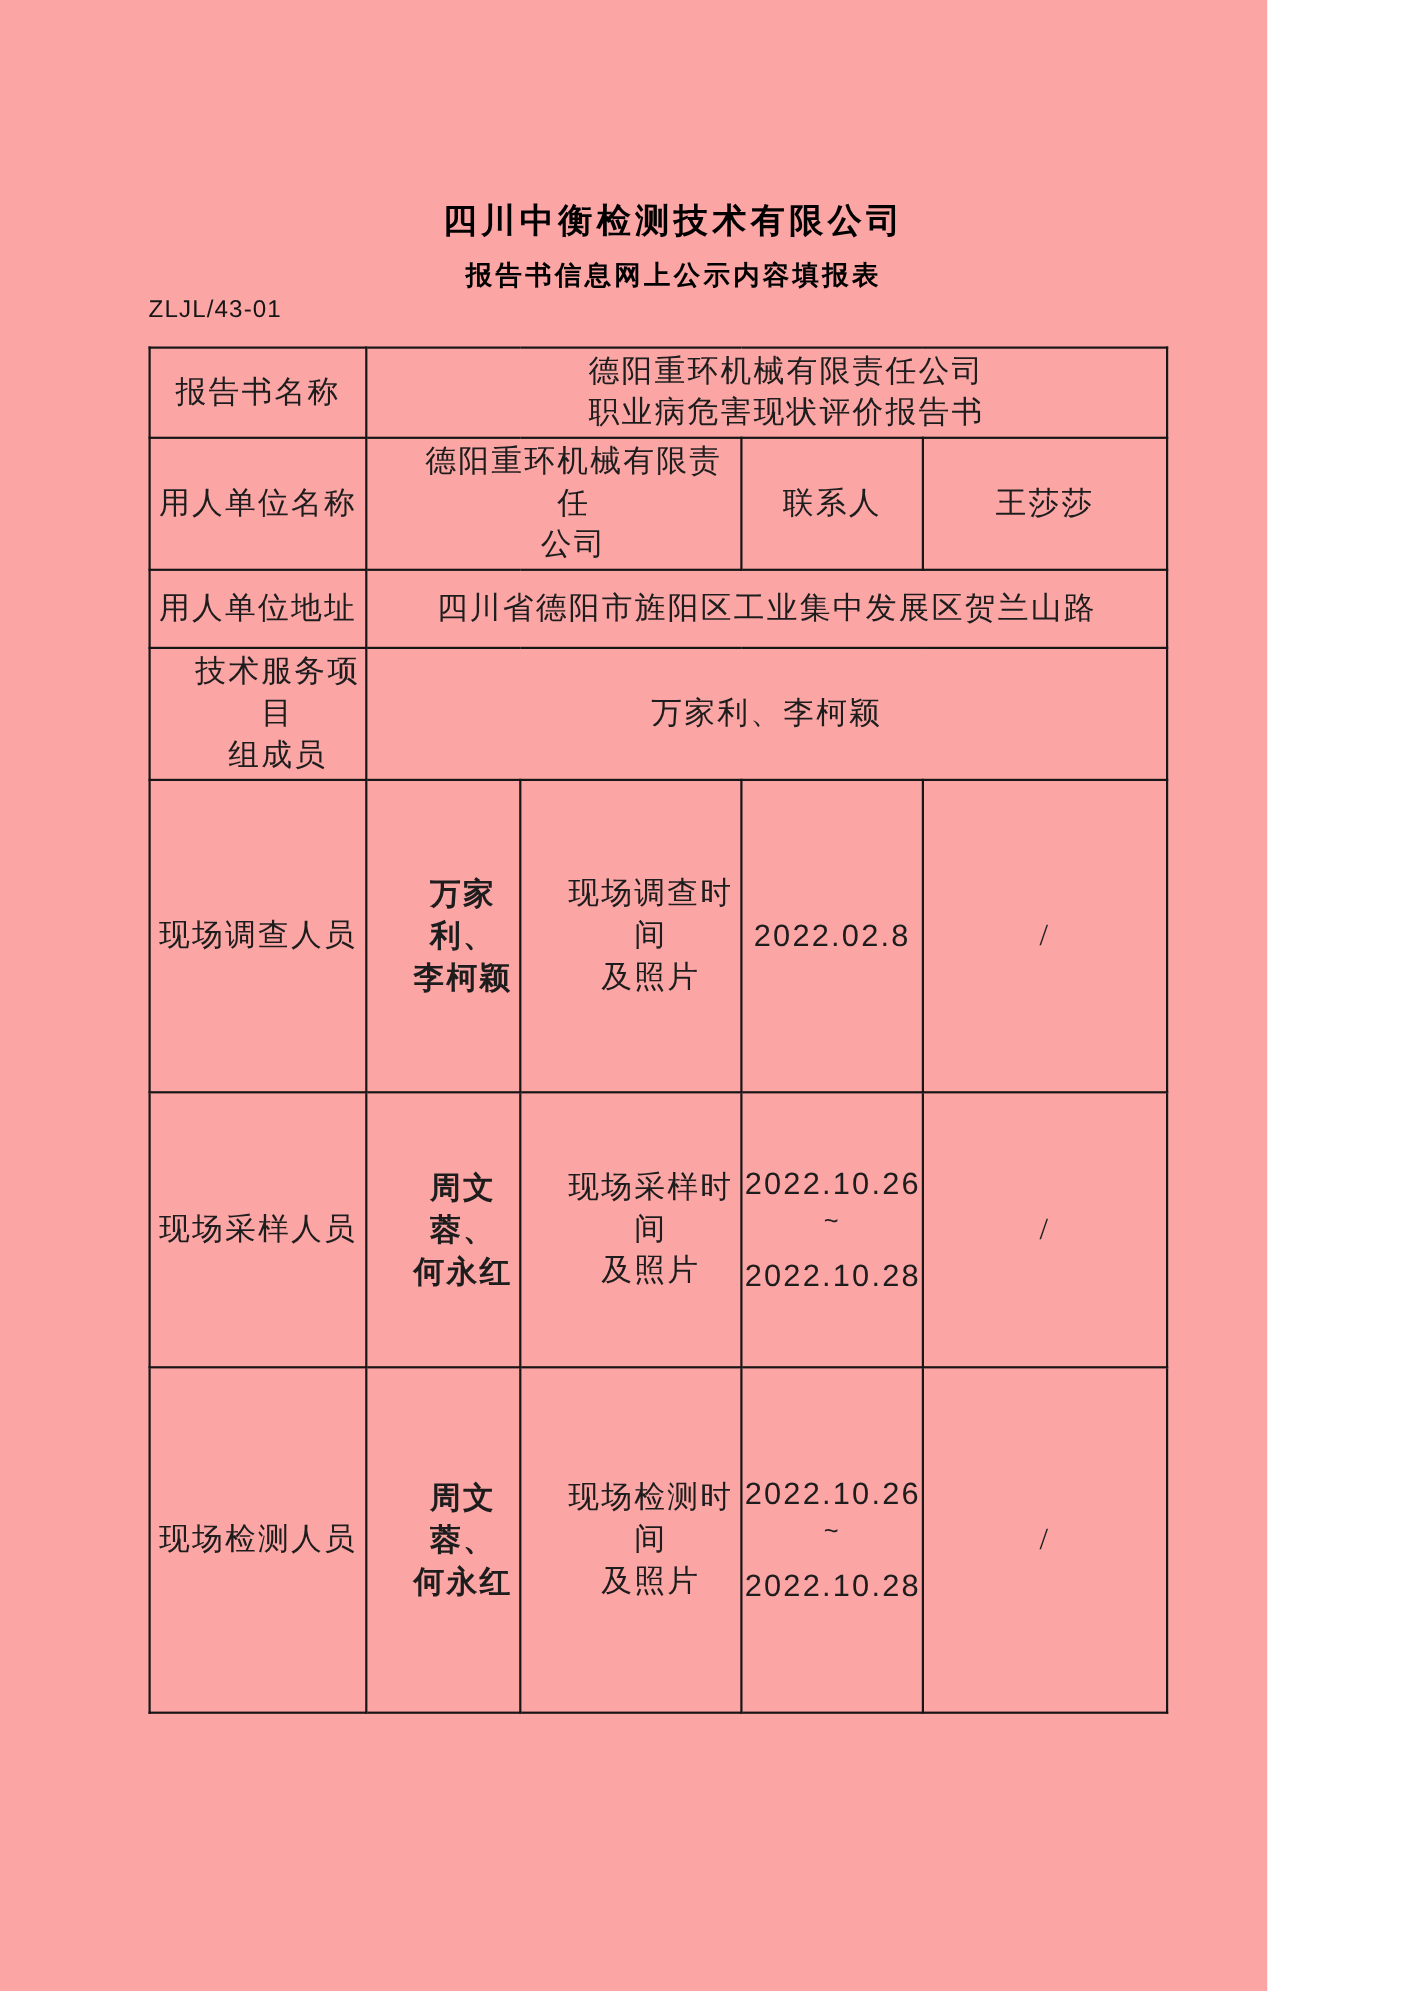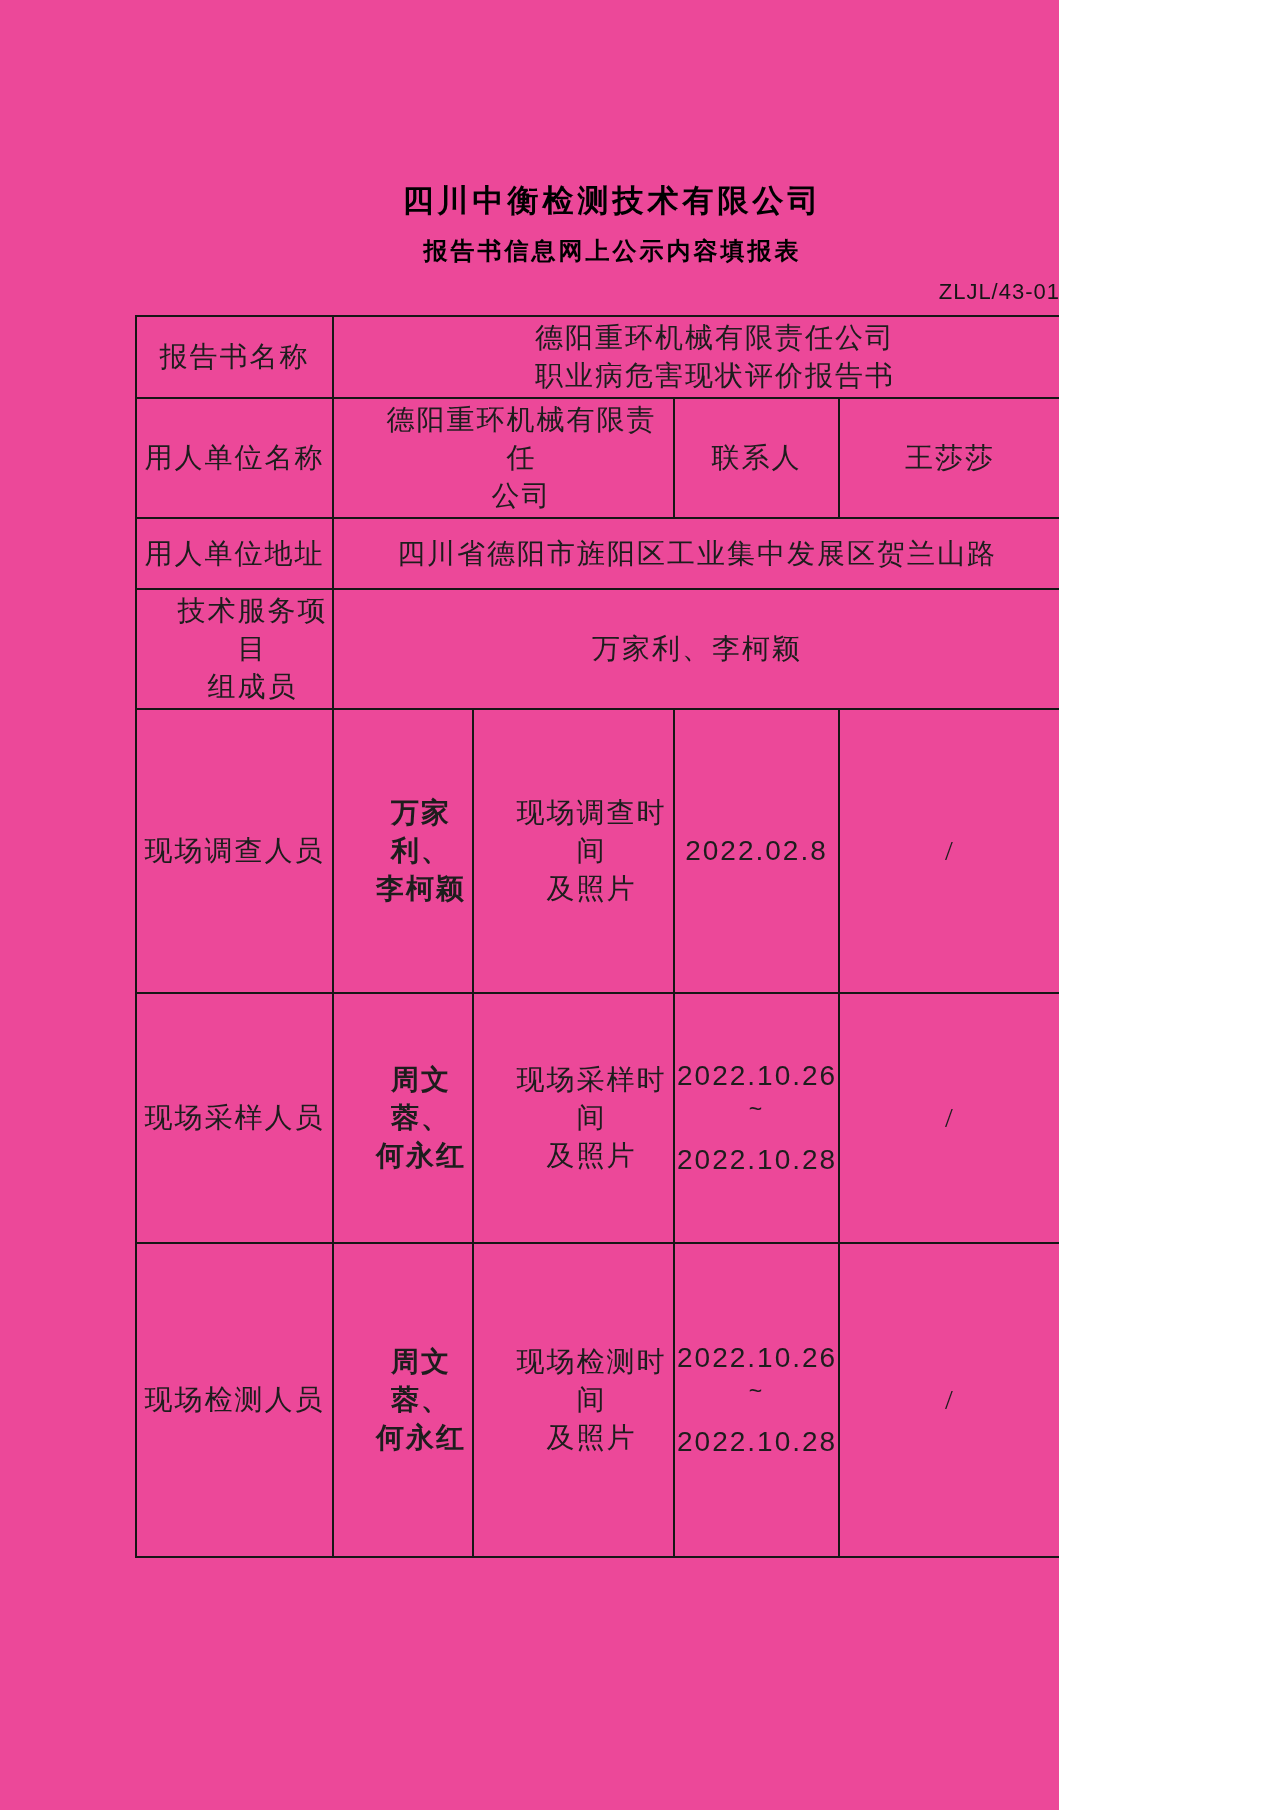--- a/index.html
+++ b/index.html
@@ -5,41 +5,40 @@
   * { margin: 0; padding: 0; box-sizing: border-box; }
   html, body { background: #ffffff; }
   body {
     width: 1280px; height: 1810px;
     position: relative;
     font-family: "Liberation Serif", serif;
     color: #1d1d1d;
   }
   .page {
     position: absolute; left: 0; top: 0;
-    width: 1059px; height: 1810px;
-    background: #ec4899;
+    width: 1152px; height: 1810px;
+    background: #fca5a5;
     overflow: hidden;
   }
   .company-title {
     position: absolute; left: 150px; top: 182px; width: 925px;
     text-align: center;
     font-family: "Liberation Sans", sans-serif;
     font-weight: bold; font-size: 31px; letter-spacing: 4px;
     color: #000000; line-height: 38px;
   }
   .form-title {
     position: absolute; left: 150px; top: 231px; width: 925px;
     text-align: center;
     font-family: "Liberation Sans", sans-serif;
     font-weight: bold; font-size: 24px; letter-spacing: 3px;
     color: #000000; line-height: 40px;
   }
   .doc-code {
-    position: absolute; left: 135px; top: 279px; width: 925px;
-    text-align: right;
+    position: absolute; left: 135px; top: 268px; width: 925px;
     font-family: "Liberation Sans", sans-serif;
     font-size: 22px; letter-spacing: 1px; color: #161616;
     line-height: 26px;
   }
   table.form {
     position: absolute; left: 135px; top: 315px; width: 925px;
     border-collapse: collapse; table-layout: fixed;
     border: 1px solid #0f766e;
   }
   table.form td {

